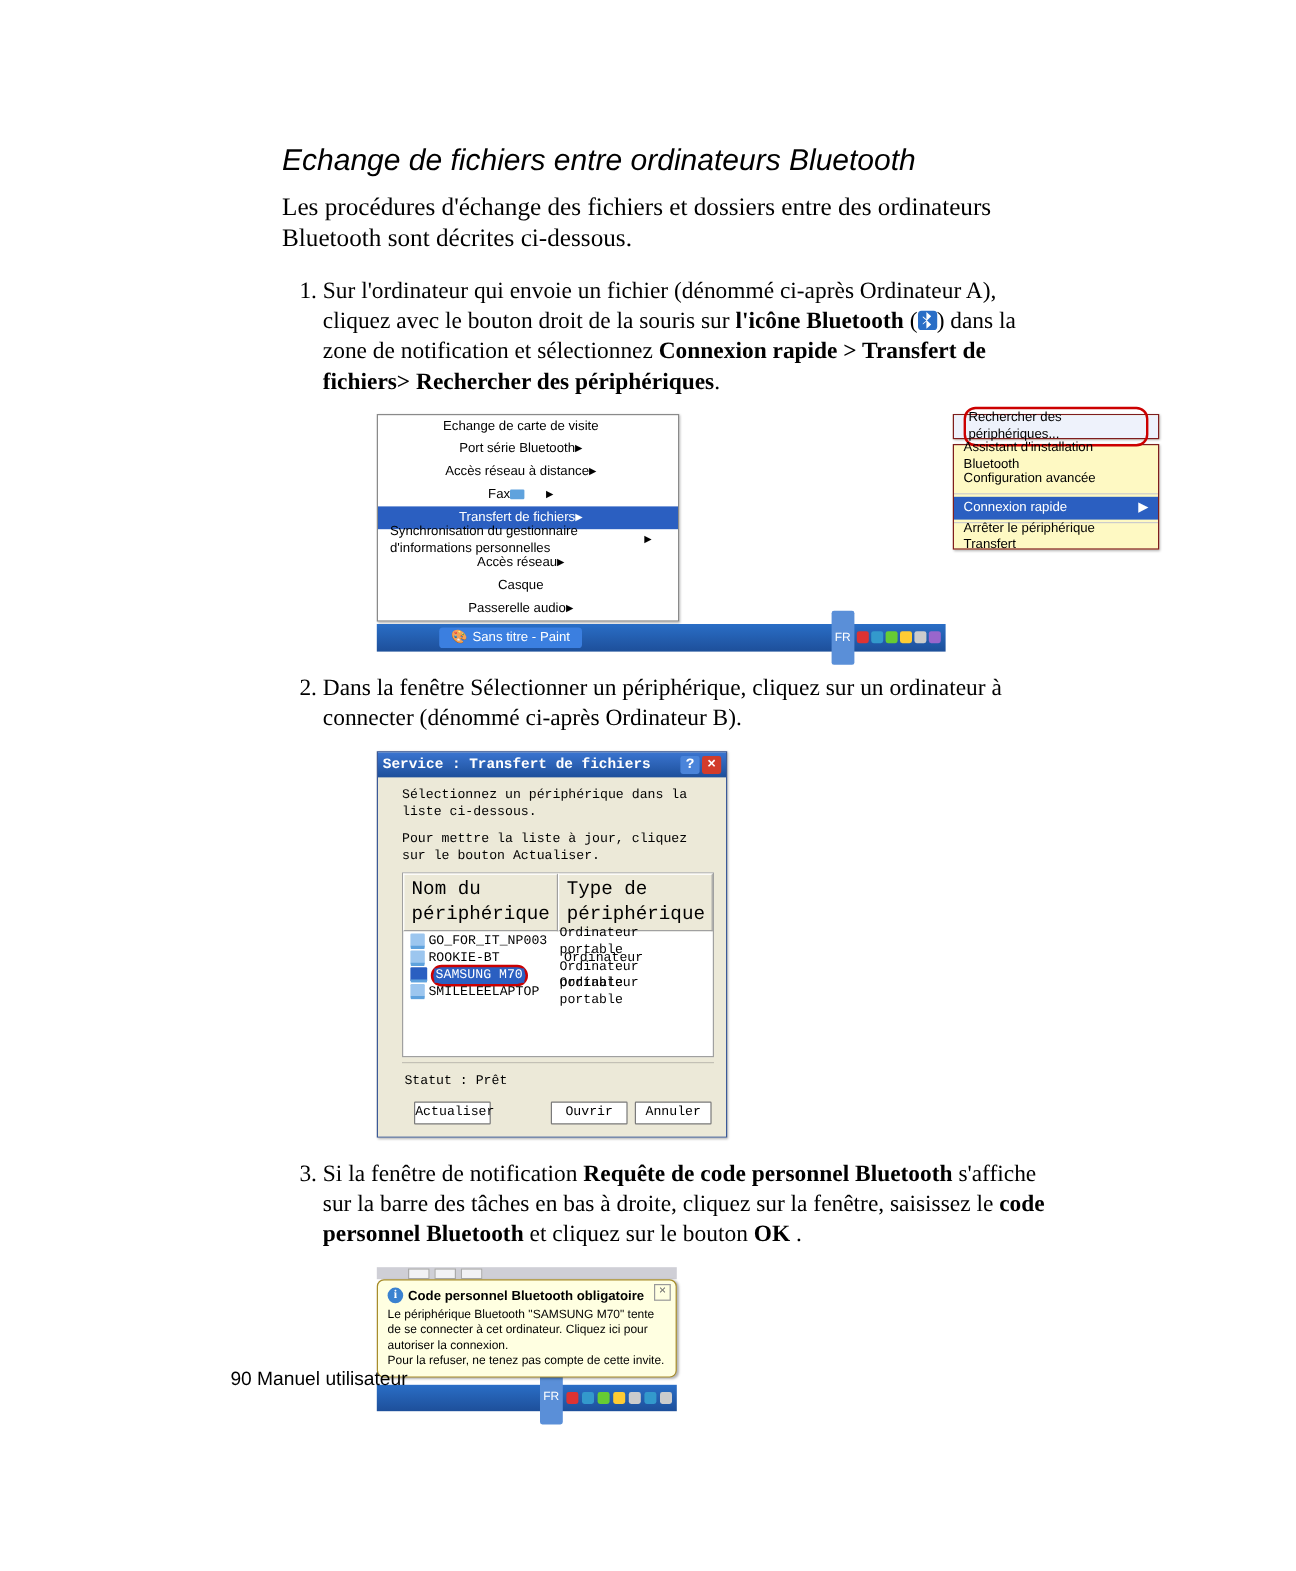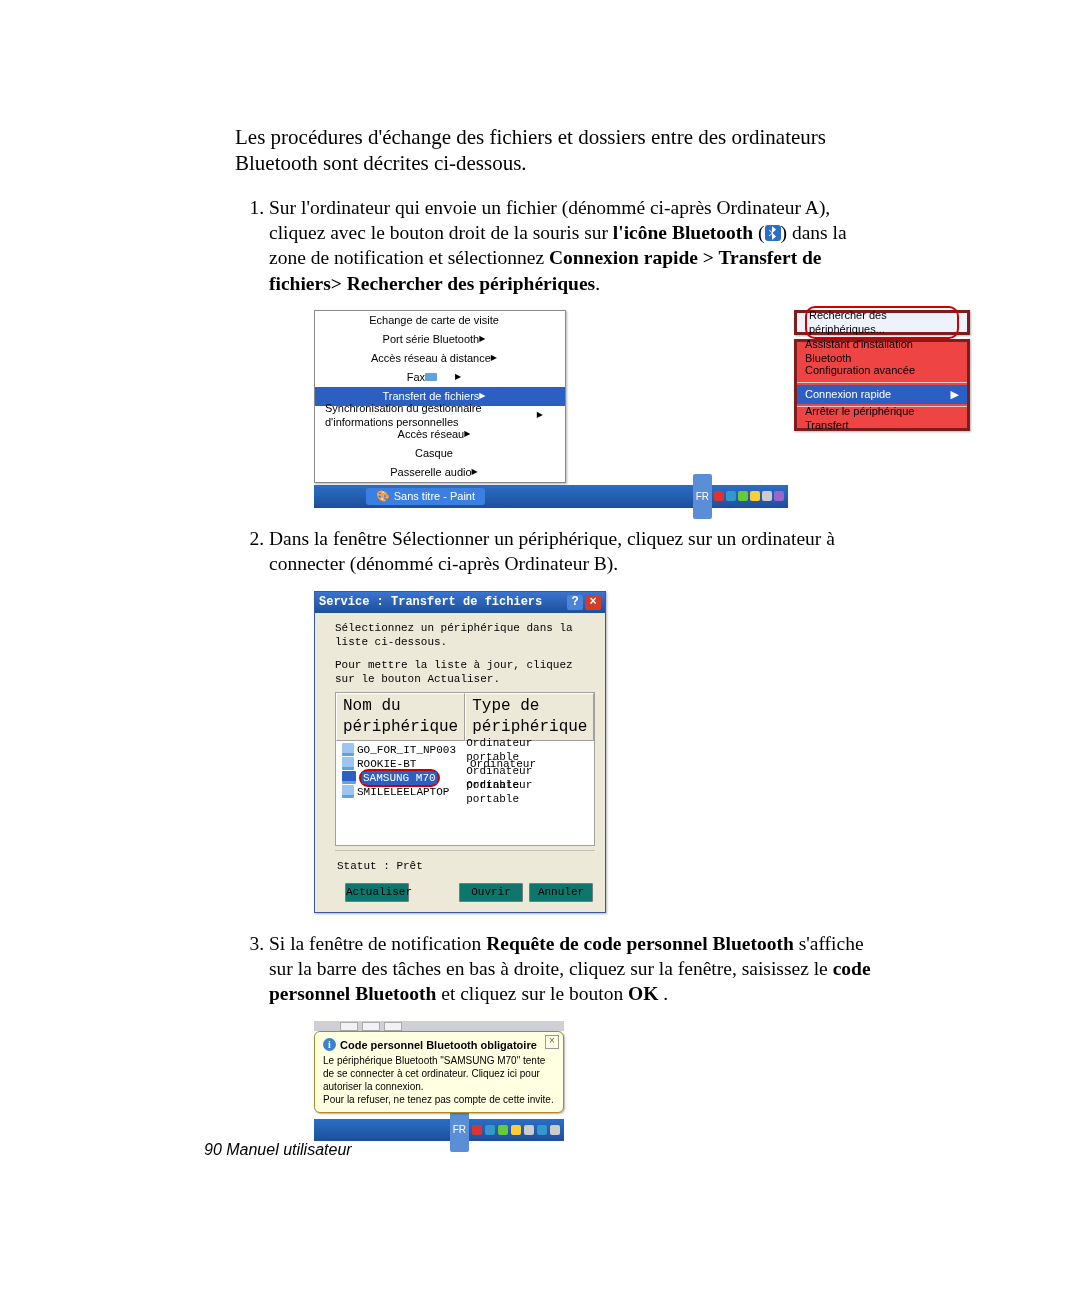--- a/index.html
+++ b/index.html
@@ -37,30 +37,30 @@
     margin-bottom:18px;
   }
   .bold{font-weight:bold}
   .bt-icon{
     display:inline-block;width:16px;height:16px;background:#2a6ec6;border-radius:3px;vertical-align:middle;position:relative;top:-1px;
   }
   .bt-icon svg{display:block}
   .fig{margin:14px 0 18px 45px}
   .fig3{margin:14px 0 18px 45px}
   .footer{
-    position:absolute;left:204px;bottom:150px;font-style:italic;font-size:16px;font-family:Arial,Helvetica,sans-serif;
+    position:absolute;left:192px;bottom:150px;font-size:16px;font-family:Arial,Helvetica,sans-serif;
   }
   
   .fig1{display:flex;font-family:Tahoma,Arial,sans-serif;font-size:11px}
   .menu-left{width:250px;background:#fff;border:1px solid #8a8a8a;box-shadow:1px 1px 2px rgba(0,0,0,.3)}
   .menu-left .row{padding:2px 22px 2px 10px;display:flex;justify-content:center;align-items:center;height:15px}
   .menu-left .row.sel{background:#2b5fc1;color:#fff}
   .menu-left .arrow{font-size:8px}
   .menu-right-wrap{margin-left:6px}
-  .menu-right{width:170px;background:#ef4444;border:3px solid #7f1d1d;box-shadow:1px 1px 2px rgba(0,0,0,.3)}
+  .menu-right{width:170px;background:#fef9c3;border:1px solid #7f1d1d;box-shadow:1px 1px 2px rgba(0,0,0,.3)}
   .menu-right .row{padding:2px 8px;height:15px;display:flex;align-items:center;justify-content:space-between}
   .menu-right .row.sel{background:#2b5fc1;color:#fff}
   .menu-right .row.shade{background:#eef2fb}
   .circ-em{border:2px solid #c00;border-radius:10px;padding:0 2px;display:inline-block}
   .taskbar{height:23px;background:linear-gradient(#2a6ec6,#1d4f9a);display:flex;align-items:center;color:#fff;font-size:11px;padding-left:44px;margin-top:2px;width:430px}
   .taskbar .task-btn{background:#3b7fe0;border-radius:3px;padding:1px 10px;margin-left:8px;display:flex;align-items:center;gap:4px}
   .taskbar .tray{margin-left:auto;padding:0 4px;display:flex;gap:2px;align-items:center;font-size:10px}
   .tray-lang{background:#5a8fd8;padding:16px 3px;border-radius:2px}
   .tray-ic{width:10px;height:10px;display:inline-block;border-radius:2px}
   .ic-red{background:#d33}
@@ -90,36 +90,37 @@
   .dlg-list-head{display:flex;font-size:16px}
   .dlg-list-head>div{background:#ece9d8;border:1px solid #fff;border-right-color:#a0a0a0;border-bottom-color:#a0a0a0;padding:2px 6px}
   .dlg-list-body{height:100px;padding:2px 0}
   .dlg-list-body .drow{display:flex;padding:0 6px;align-items:center;height:14px}
   .dlg-list-body .drow .c1{width:128px;display:flex;align-items:center;gap:3px}
   .lap-ic{width:12px;height:10px;display:inline-block;border-bottom:3px solid #5fa2dd;background:#9cc6ef;border-radius:1px}
   .drow.sel .c1 span{background:#2b5fc1;color:#fff;padding:0 1px}
   .red-oval{border:2px solid #c00;border-radius:9px;display:inline-block;padding:0 2px}
   .dlg-status{padding:8px 2px 6px 2px;border-top:1px solid #c3c0b5;margin-top:4px;font-size:11px}
   .dlg-btns{display:flex;justify-content:flex-end;gap:6px;padding:4px 2px 6px 2px}
-  .dlg-btns .b{background:#0f766e;border:1px solid #7a7a7a;border-radius:1px;width:62px;text-align:center;font-size:11px;padding:1px 0}
+  .dlg-btns .b{background:#ffffff;border:1px solid #7a7a7a;border-radius:1px;width:62px;text-align:center;font-size:11px;padding:1px 0}
   .dlg-btns .b.first{margin-right:auto;margin-left:8px}
 
   
   .fig3box{width:250px;font-family:Tahoma,Arial,sans-serif;font-size:10px}
   .balloon{background:#ffffe1;border:1px solid #a78c2a;border-radius:6px;padding:6px 8px;position:relative;box-shadow:1px 1px 2px rgba(0,0,0,.3)}
   .balloon-title{font-weight:bold;display:flex;align-items:center;gap:4px;font-size:11px;margin-bottom:2px}
   .balloon-close{position:absolute;right:4px;top:3px;width:12px;height:12px;border:1px solid #999;text-align:center;line-height:10px;color:#666;font-size:10px}
   .info-ic{width:13px;height:13px;border-radius:50%;background:#3b82d0;color:#fff;display:inline-flex;align-items:center;justify-content:center;font:bold 10px/1 Tahoma}
   .tray2{margin-top:6px;height:22px;background:linear-gradient(#2a6ec6,#1d4f9a);display:flex;align-items:center;color:#fff;font-size:10px;justify-content:flex-end;padding-right:4px;gap:3px}
 </style>
 </head>
 <body>
 
 <div class="page">
 
+  <h2>Echange de fichiers entre ordinateurs Bluetooth</h2>
 
   <p class="body-text">Les procédures d'échange des fichiers et dossiers entre des ordinateurs Bluetooth sont décrites ci-dessous.</p>
 
   <ol>
     <li>
       <span>Sur l'ordinateur qui envoie un fichier (dénommé ci-après Ordinateur A), cliquez avec le bouton droit de la souris sur </span><span class="bold">l'icône Bluetooth</span><span> (</span><span class="bt-icon"><svg viewBox="0 0 16 16">
             <path d="M7 1 L11 4.5 L7.5 8 L11 11.5 L7 15 L7 9 L4 11.5 L4 10.5 L7 8 L4 5.5 L4 4.5 L7 7 Z" fill="#fff"></path>
           </svg></span><span>) dans la zone de notification et sélectionnez </span><span class="bold">Connexion rapide &gt; Transfert de fichiers&gt; Rechercher des périphériques</span><span>.</span>
 
       

